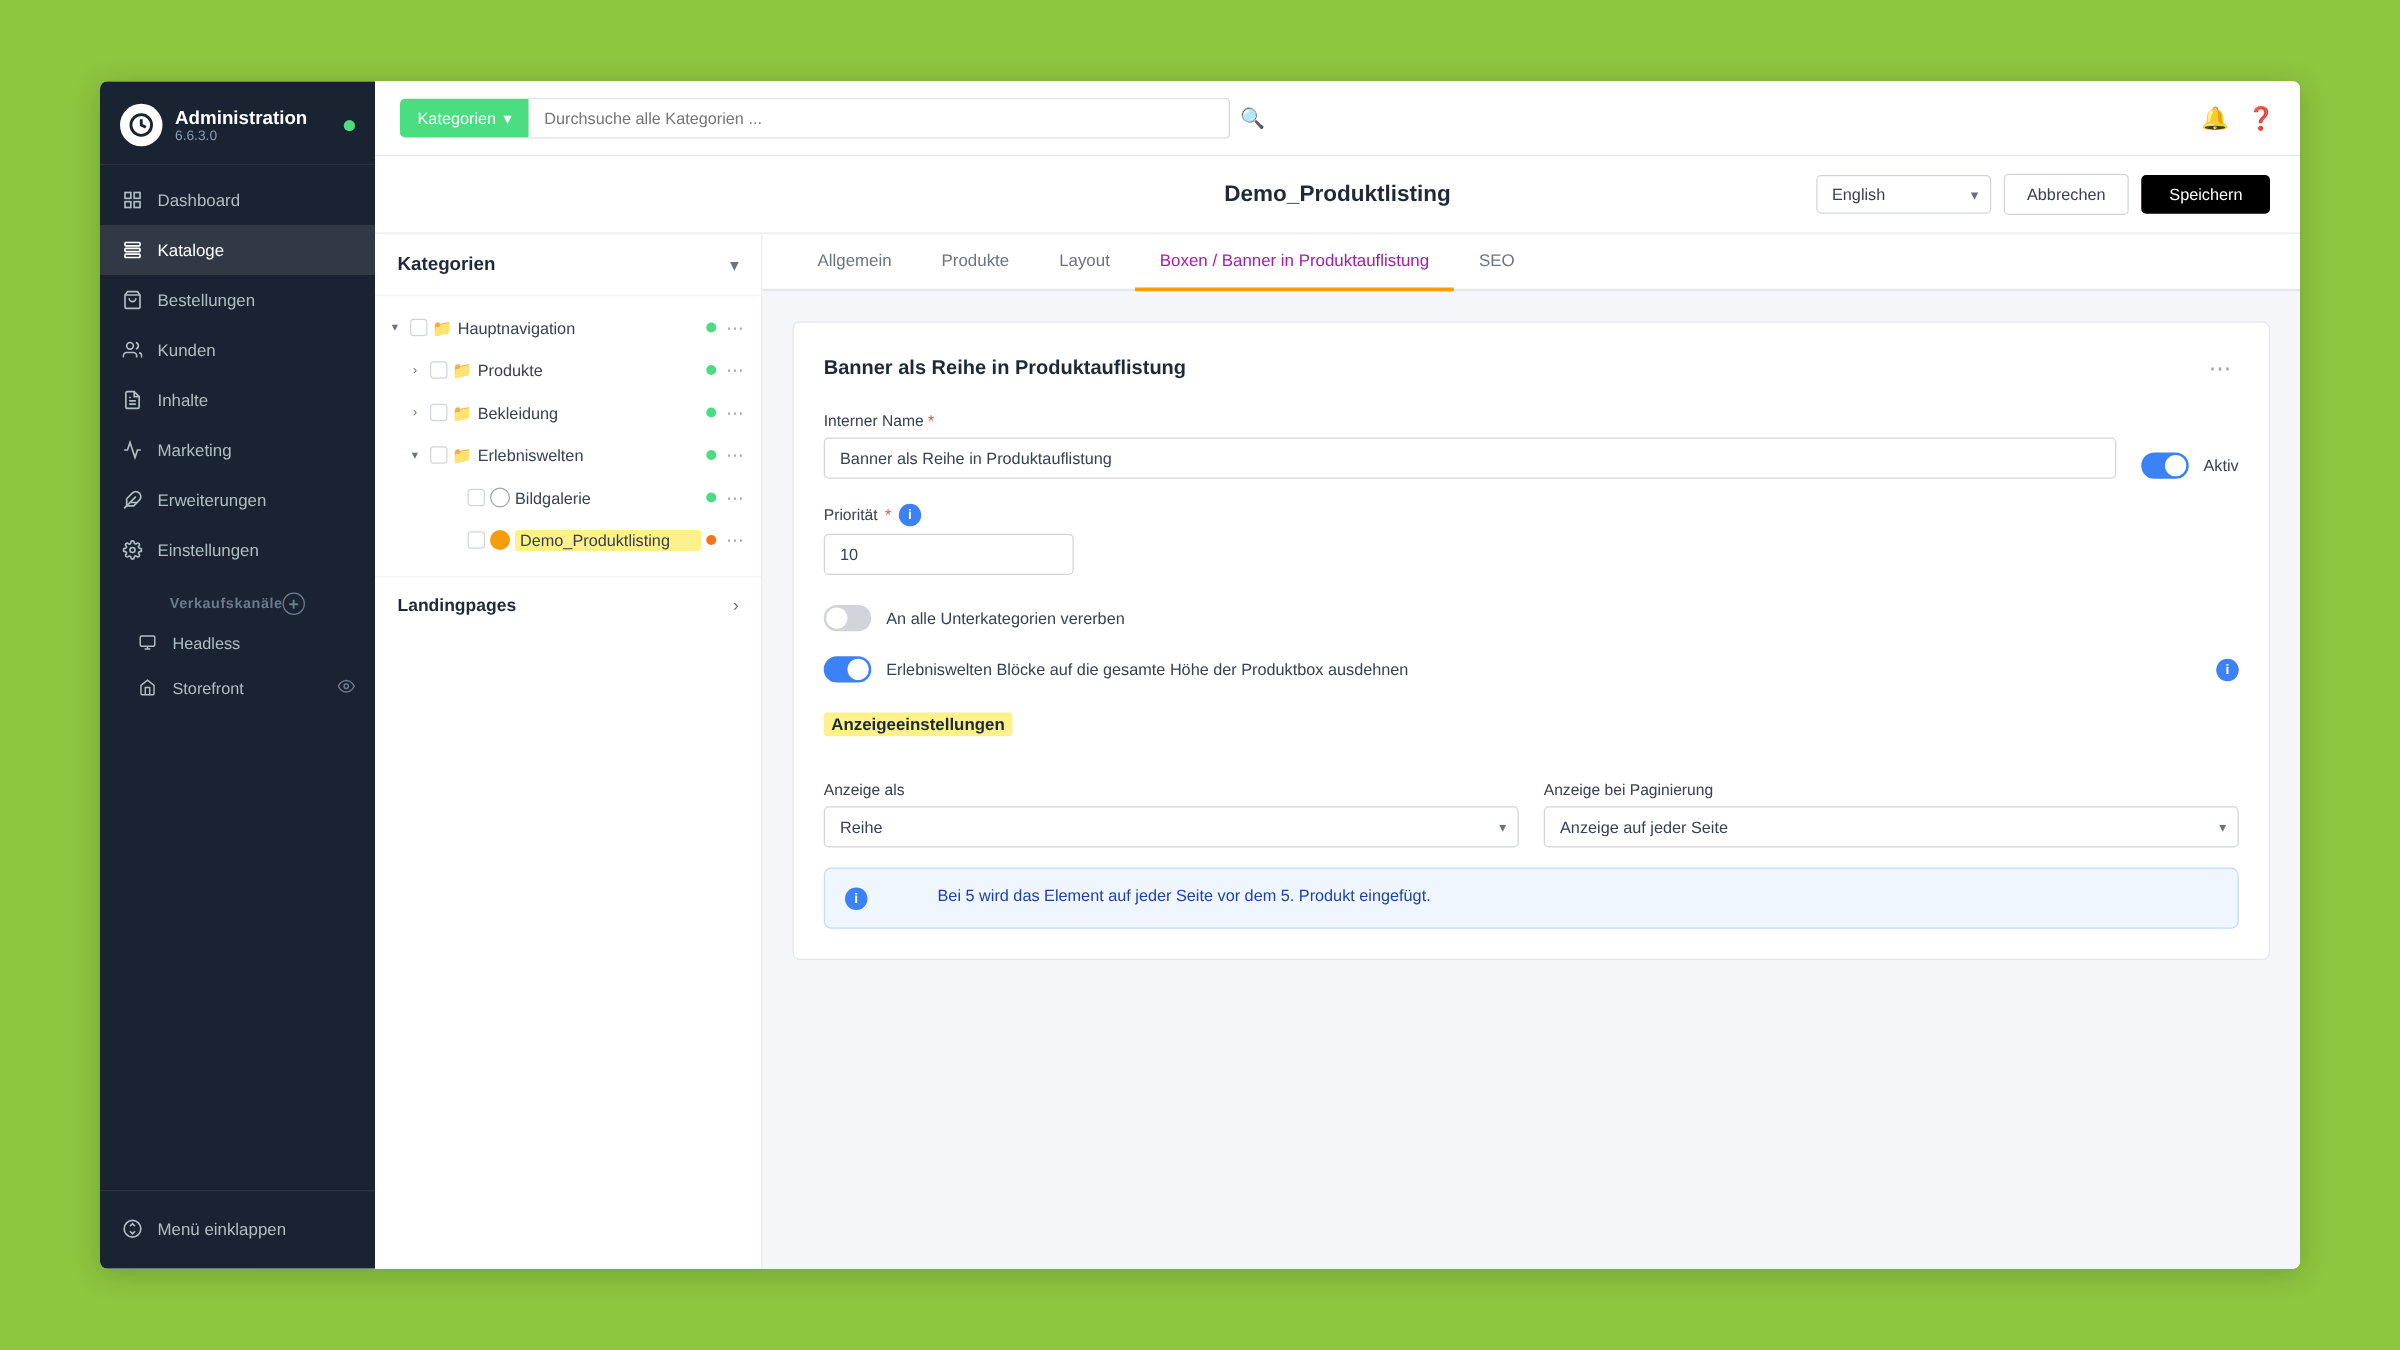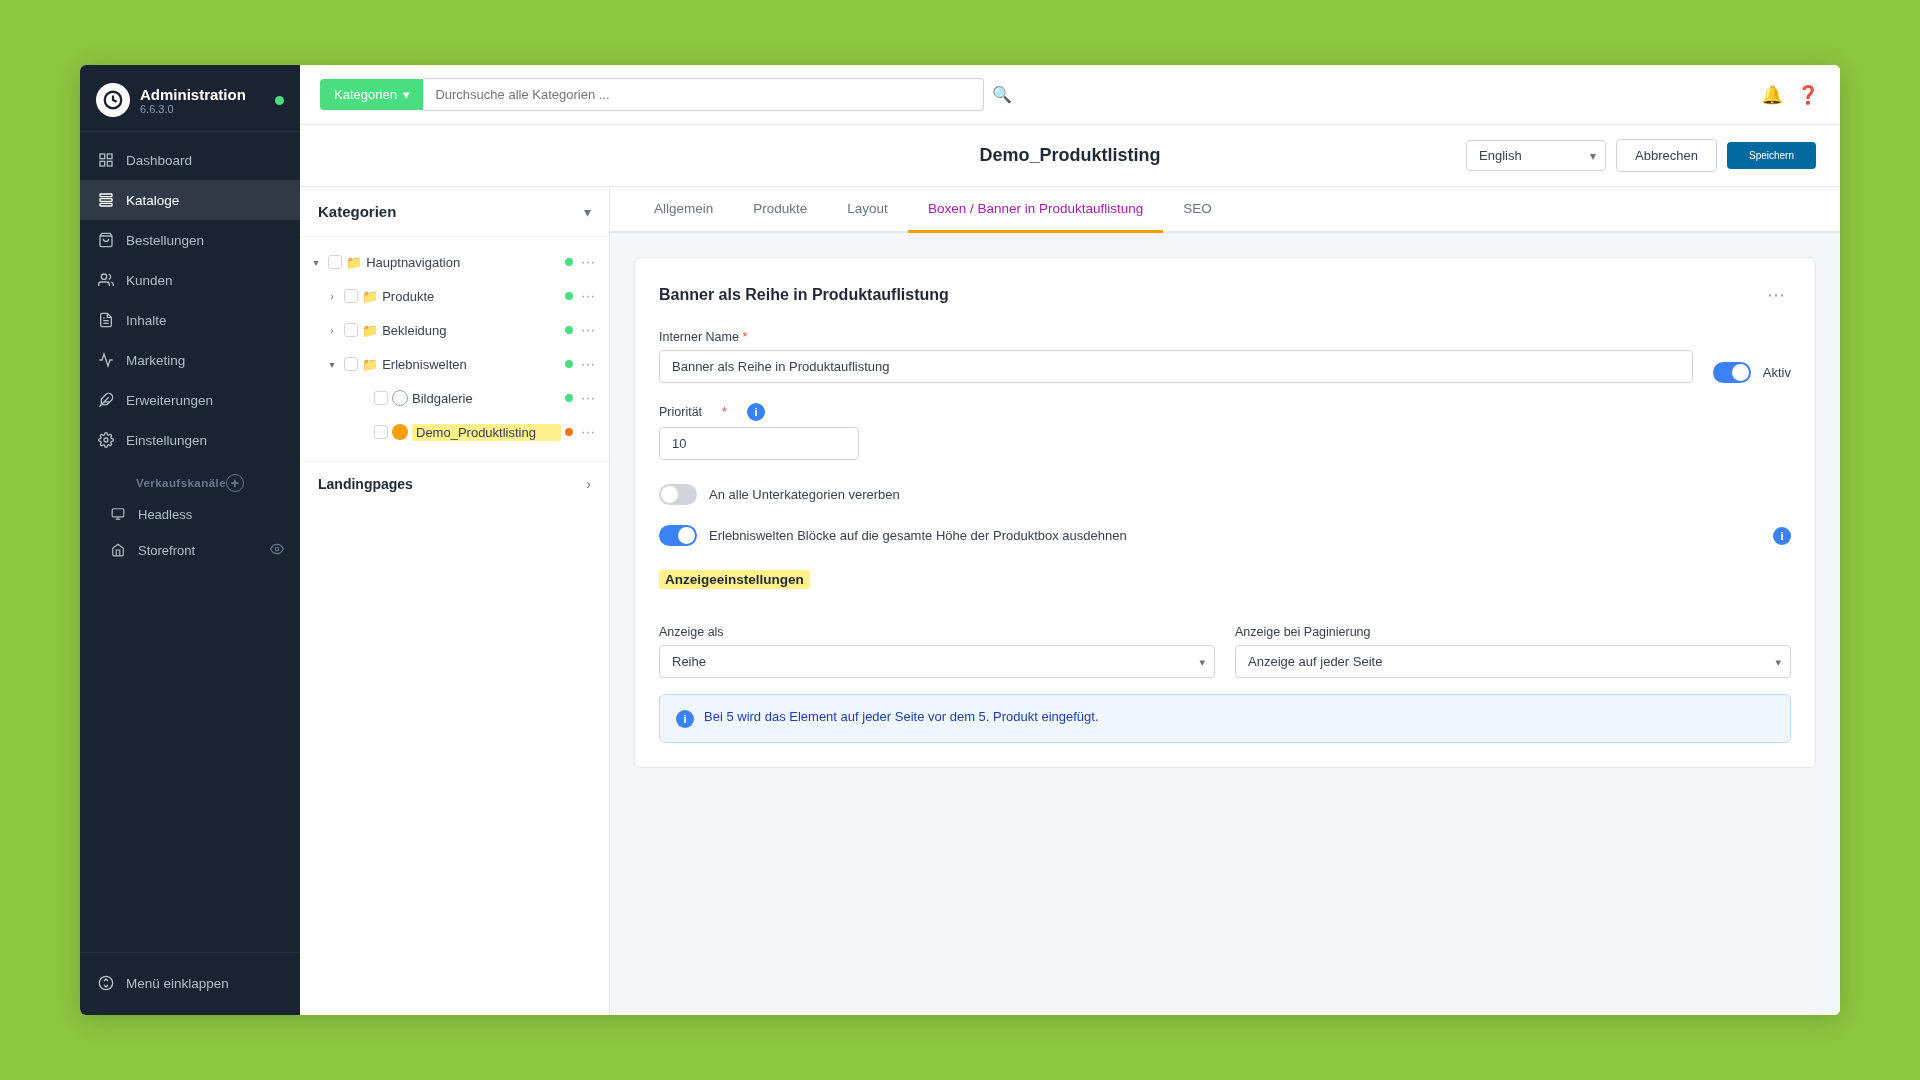--- a/index.html
+++ b/index.html
@@ -267,25 +267,25 @@
       background: #fff;
       border: 1px solid #d1d5db;
       border-radius: 4px;
       padding: 8px 18px;
       font-size: 13px;
       color: #374151;
       cursor: pointer;
     }
 
     .btn-save {
-      background: #0369a1;
+      background: #000000;
       border: none;
       border-radius: 4px;
       padding: 8px 22px;
-      font-size: 10px;
+      font-size: 13px;
       color: #fff;
       cursor: pointer;
       font-weight: 500;
     }
 
     
     .content-area {
       flex: 1;
       display: flex;
       overflow: hidden;
@@ -572,21 +572,21 @@
       color: #fff;
       font-size: 11px;
       font-weight: 700;
       display: flex;
       align-items: center;
       justify-content: center;
       flex-shrink: 0;
       margin-top: 1px;
     }
 
-    .info-box-text { font-size: 13px; color: #1e40af; }
+    .info-box-text { font-size: 13px; color: #1e40af; margin-left: 46px; }
 
     .priority-input {
       width: 200px;
     }
 
     .two-col { display: flex; gap: 20px; }
   </style>
 </head>
 <body>
 
@@ -888,21 +888,21 @@
                   </div>
                   <input class="form-input" type="text" value="Banner als Reihe in Produktauflistung" style="">
                 </div>
                 <div class="toggle-row" style="margin-bottom:0; gap:8px;">
                   <div class="toggle on"></div>
                   <span class="aktiv-label">Aktiv</span>
                 </div>
               </div>
 
               <div class="form-group" style="margin-bottom:24px;">
-                <div class="form-label" style="display:flex; align-items:center; gap:20px;">
+                <div class="form-label" style="display:flex; align-items:center; gap:6px;">
                   <span>Priorität</span>
                   <span class="required-star">*</span>
                   <div class="info-icon">i</div>
                 </div>
                 <input class="form-input priority-input" type="number" value="10" style="">
               </div>
 
               <div class="toggle-row" style="margin-bottom:20px;">
                 <div class="toggle off"></div>
                 <span class="toggle-label">An alle Unterkategorien vererben</span>

